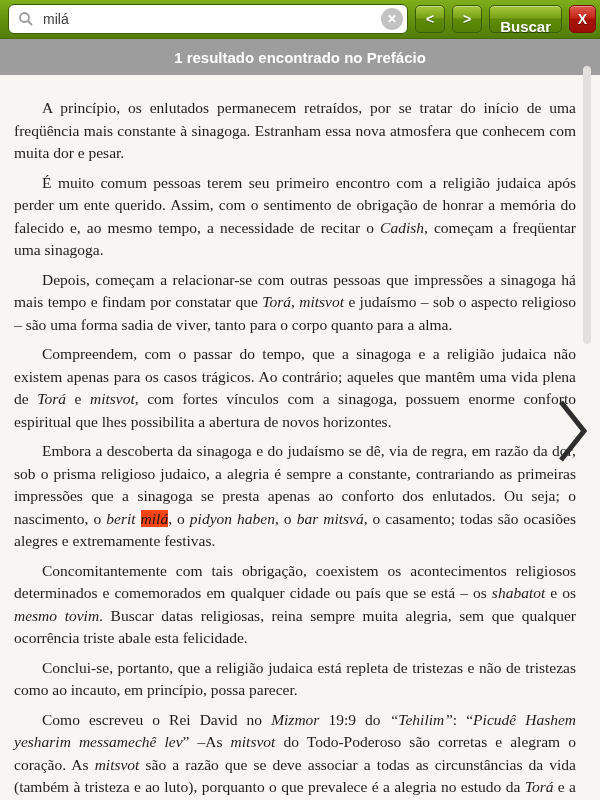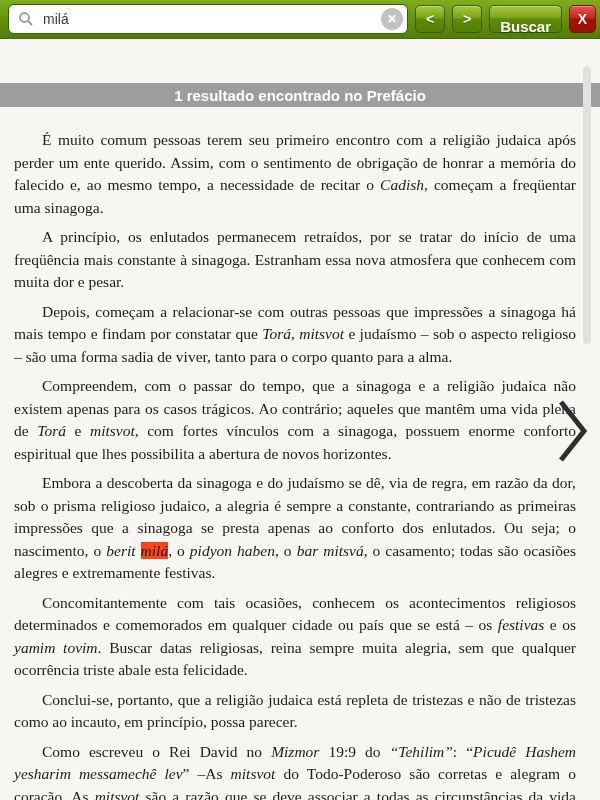--- a/index.html
+++ b/index.html
@@ -47,22 +47,22 @@
   .nav-btn{width:30px;font-size:14px;}
   .buscar-btn{padding:12px 10px;font-size:15px;text-align:right;}
   .close-btn{
     width:27px;font-size:14px;
     border:1px solid #7c0b04;
     background:linear-gradient(180deg,#e05a4e 0%,#c3281a 45%,#a81207 50%,#9c0f05 100%);
   }
 
   
   .status-bar{
-    height:24px;background:#9d9d9d;
-    display:flex;align-items:center;justify-content:center;margin-top:44px;
+    height:36px;background:#9d9d9d;
+    display:flex;align-items:center;justify-content:center;
   }
   .status-bar span{color:#ffffff;font-weight:700;font-size:15px;}
 
   
   .content{
     padding:22px 24px 0 14px;
     font-family:"Liberation Serif", serif;
     font-size:15.5px;line-height:22.5px;color:#1c1c1c;
     text-align:justify;
   }
@@ -102,26 +102,26 @@
     <button class="btn green-btn nav-btn">&gt;</button>
     <button class="btn green-btn buscar-btn">Buscar</button>
     <button class="btn close-btn">X</button>
   </div>
 
   <div class="status-bar">
     <span>1 resultado encontrado no Prefácio</span>
   </div>
 
   <div class="content">
+      <p><span>A princípio, os enlutados permanecem retraídos, por se tratar do início de uma freqüência mais constante à sinagoga. Estranham essa nova atmosfera que conhecem com muita dor e pesar.</span></p>
       <p><span>É muito comum pessoas terem seu primeiro encontro com a religião judaica após perder um ente querido. Assim, com o sentimento de obrigação de honrar a memória do falecido e, ao mesmo tempo, a necessidade de recitar o </span><span class="it">Cadish</span><span>, começam a freqüentar uma sinagoga.</span></p>
-      <p><span>A princípio, os enlutados permanecem retraídos, por se tratar do início de uma freqüência mais constante à sinagoga. Estranham essa nova atmosfera que conhecem com muita dor e pesar.</span></p>
       <p><span>Depois, começam a relacionar-se com outras pessoas que impressões a sinagoga há mais tempo e findam por constatar que </span><span class="it">Torá</span><span>, </span><span class="it">mitsvot</span><span> e judaísmo – sob o aspecto religioso – são uma forma sadia de viver, tanto para o corpo quanto para a alma.</span></p>
       <p><span>Compreendem, com o passar do tempo, que a sinagoga e a religião judaica não existem apenas para os casos trágicos. Ao contrário; aqueles que mantêm uma vida plena de </span><span class="it">Torá</span><span> e </span><span class="it">mitsvot</span><span>, com fortes vínculos com a sinagoga, possuem enorme conforto espiritual que lhes possibilita a abertura de novos horizontes.</span></p>
       <p><span>Embora a descoberta da sinagoga e do judaísmo se dê, via de regra, em razão da dor, sob o prisma religioso judaico, a alegria é sempre a constante, contrariando as primeiras impressões que a sinagoga se presta apenas ao conforto dos enlutados. Ou seja; o nascimento, o </span><span class="it">berit </span><span class="it hl">milá</span><span>, o </span><span class="it">pidyon haben</span><span>, o </span><span class="it">bar mitsvá</span><span>, o casamento; todas são ocasiões alegres e extremamente festivas.</span></p>
-      <p><span>Concomitantemente com tais ocasiões, conhecem os acontecimentos religiosos determinados e comemorados em qualquer cidade ou país que se está – os </span><span class="it">festivas</span><span> e os </span><span class="it">yamim tovim</span><span>. Buscar datas religiosas, reina sempre muita alegria, sem que qualquer ocorrência triste abale esta felicidade.</span></p>
+      <p><span>Concomitantemente com tais obrigação, coexistem os acontecimentos religiosos determinados e comemorados em qualquer cidade ou país que se está – os </span><span class="it">shabatot</span><span> e os </span><span class="it">mesmo tovim</span><span>. Buscar datas religiosas, reina sempre muita alegria, sem que qualquer ocorrência triste abale esta felicidade.</span></p>
       <p><span>Conclui-se, portanto, que a religião judaica está repleta de tristezas e não de tristezas como ao incauto, em princípio, possa parecer.</span></p>
       <p><span>Como escreveu o Rei David no </span><span class="it">Mizmor</span><span> 19:9 do </span><span class="it">“Tehilim”</span><span>: “</span><span class="it">Picudê Hashem yesharim messamechê lev</span><span>” –As </span><span class="it">mitsvot</span><span> do Todo-Poderoso são corretas e alegram o coração. As </span><span class="it">mitsvot</span><span> são a razão que se deve associar a todas as circunstâncias da vida (também à tristeza e ao luto), porquanto o que prevalece é a alegria no estudo da </span><span class="it">Torá</span><span> e a satisfação na prática das </span><span class="it">mitsvot</span><span>.</span></p>
     </div>
 
   <div class="scrollbar-thumb"></div>
 
   <button class="next-page">
     <span>
       <svg width="32" height="62" viewBox="0 0 32 62">
         <polyline points="5,2 28,31 5,60" fill="none" stroke="#2e2e2e" stroke-width="5"></polyline>

